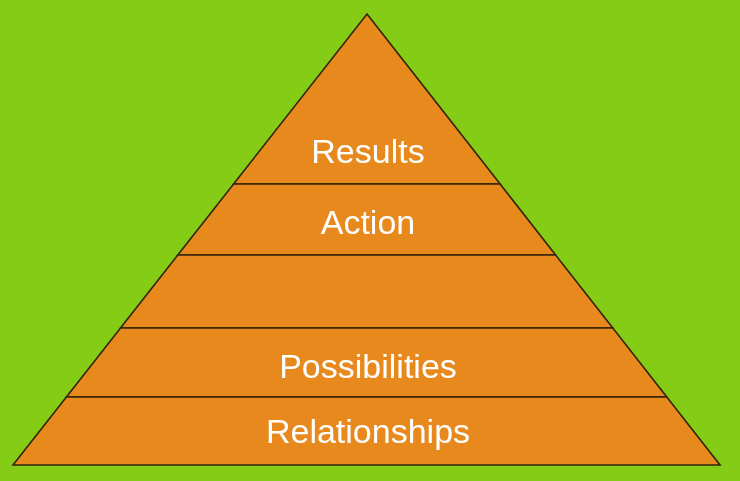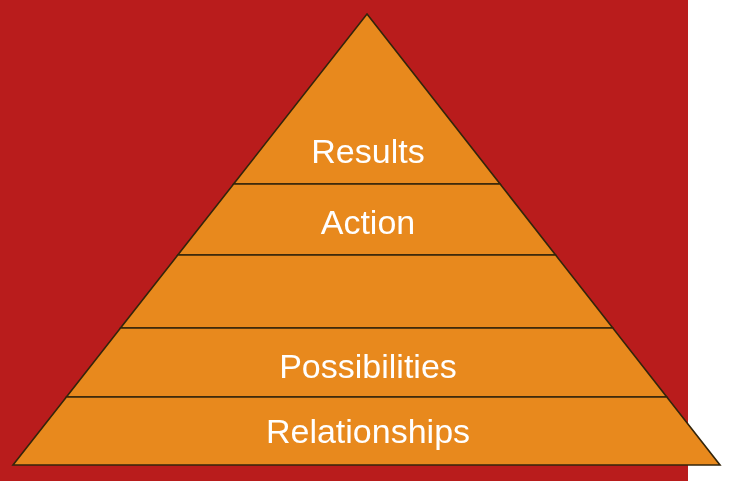--- a/index.html
+++ b/index.html
@@ -5,23 +5,23 @@
   html, body {
     margin: 0;
     padding: 0;
     background: #ffffff;
     width: 740px;
     height: 481px;
     overflow: hidden;
   }
   .stage {
     position: relative;
-    width: 688px;
+    width: 740px;
     height: 481px;
-    background: #b91c1c;
+    background: #84cc16;
   }
   .stage svg {
     display: block;
     width: 740px;
     height: 481px;
   }
   .tier {
     stroke: #33250b;
     stroke-width: 1.6;
     stroke-linejoin: miter;

